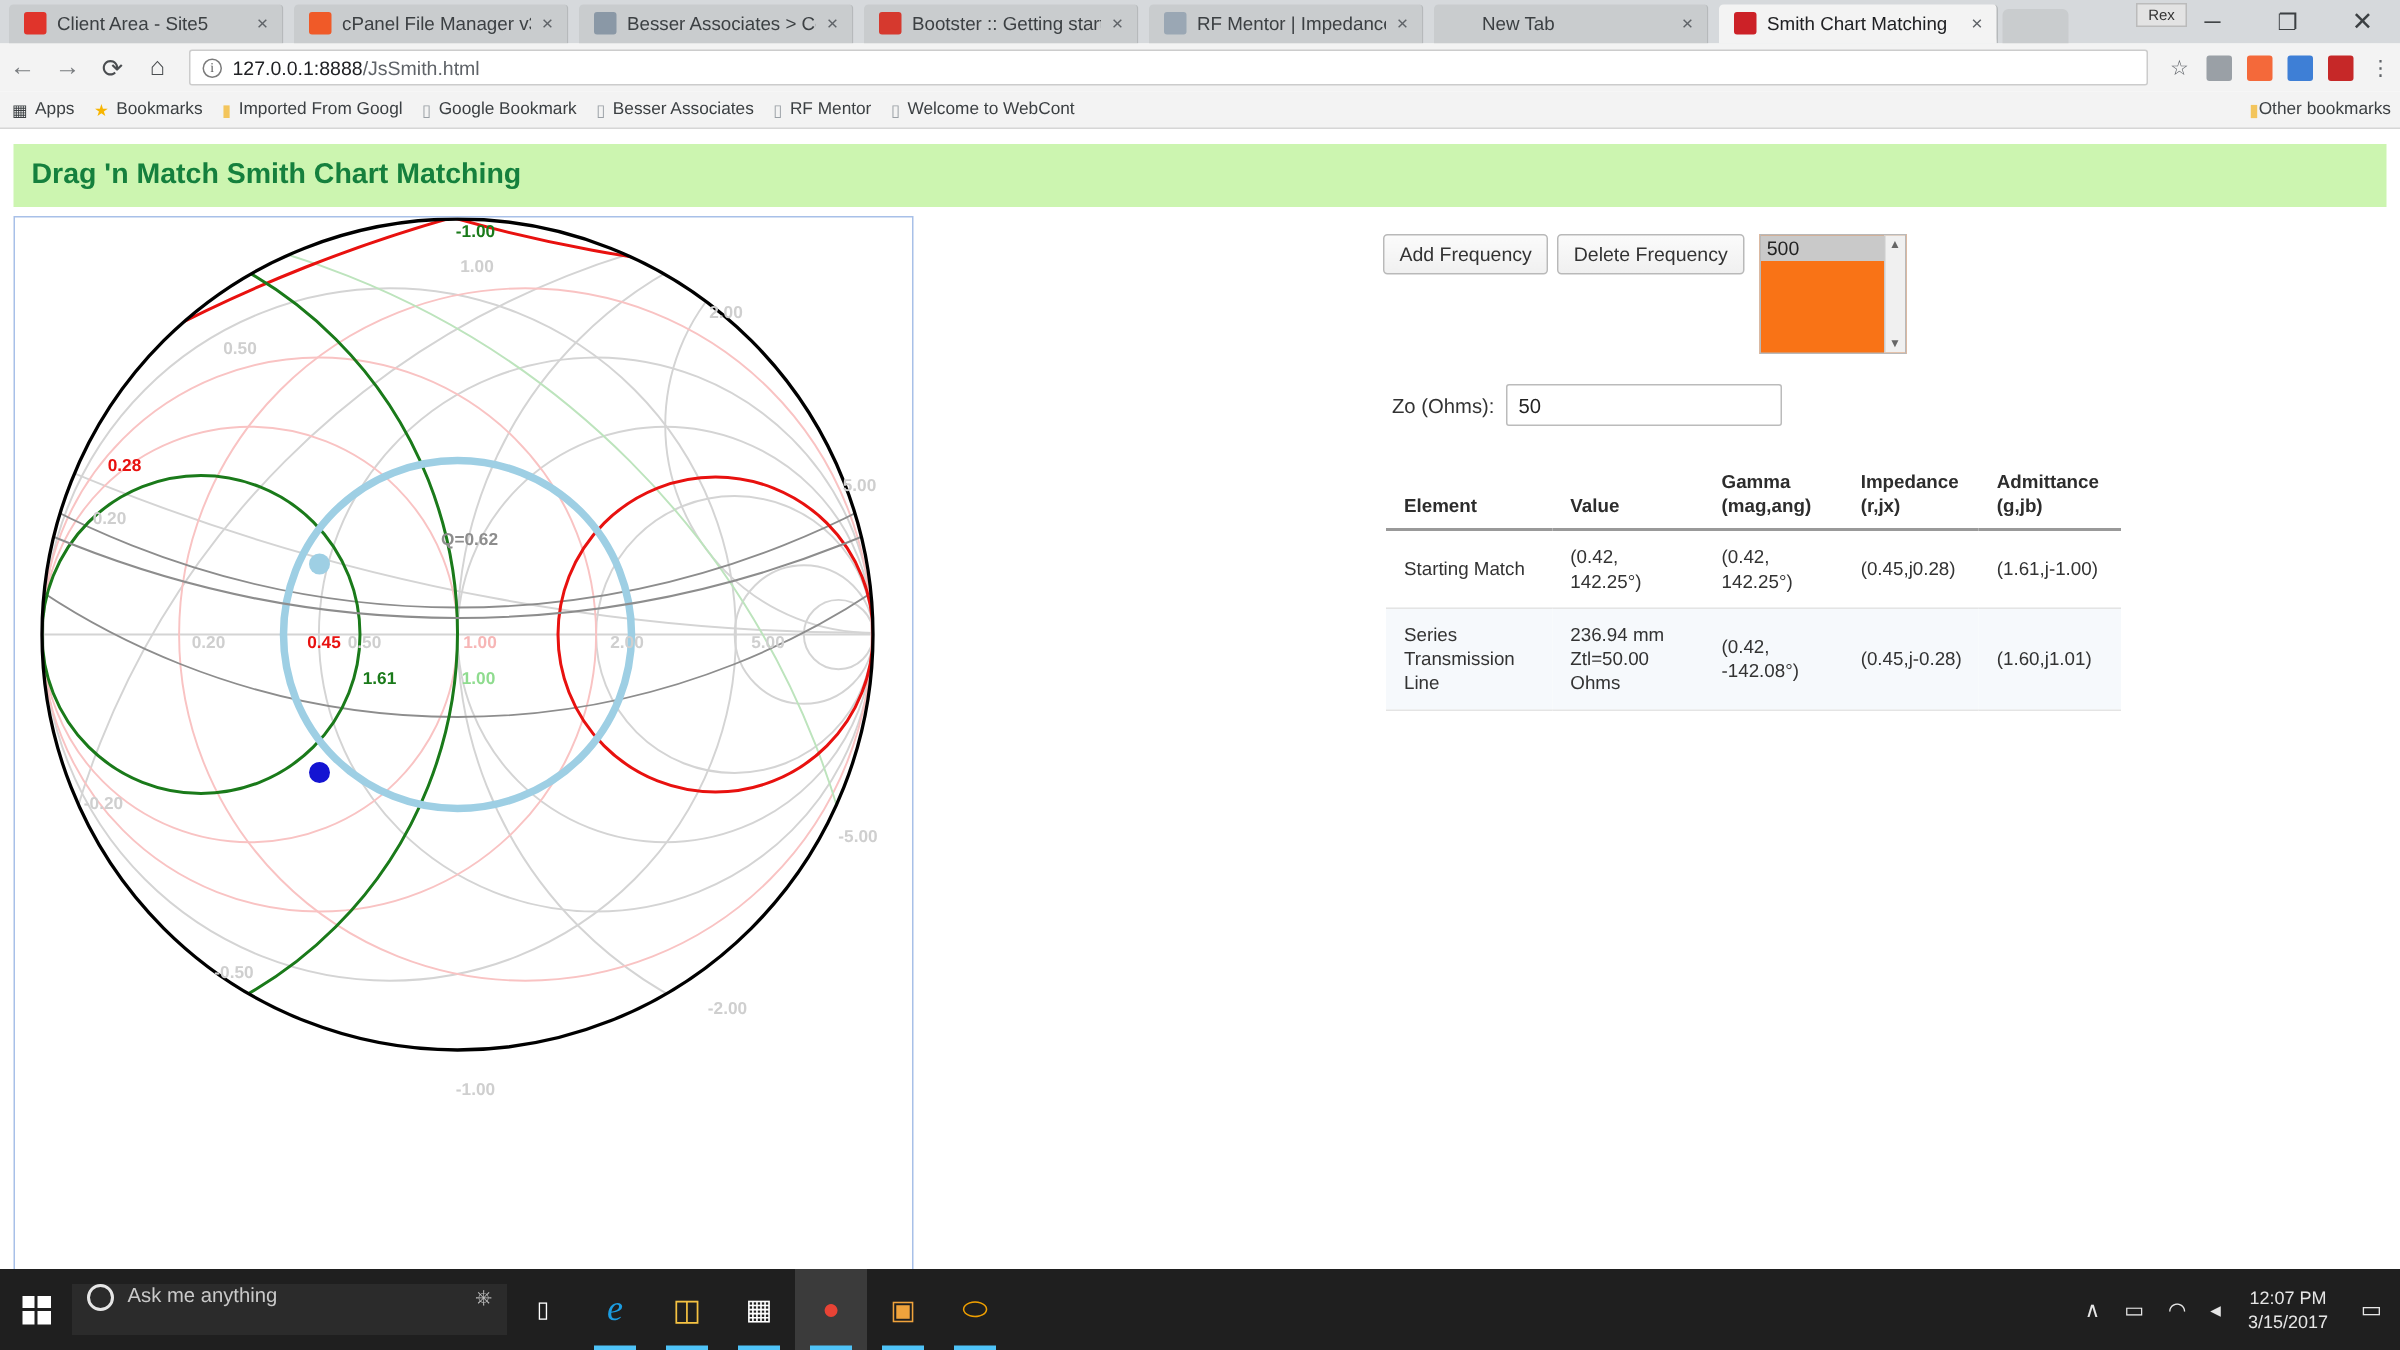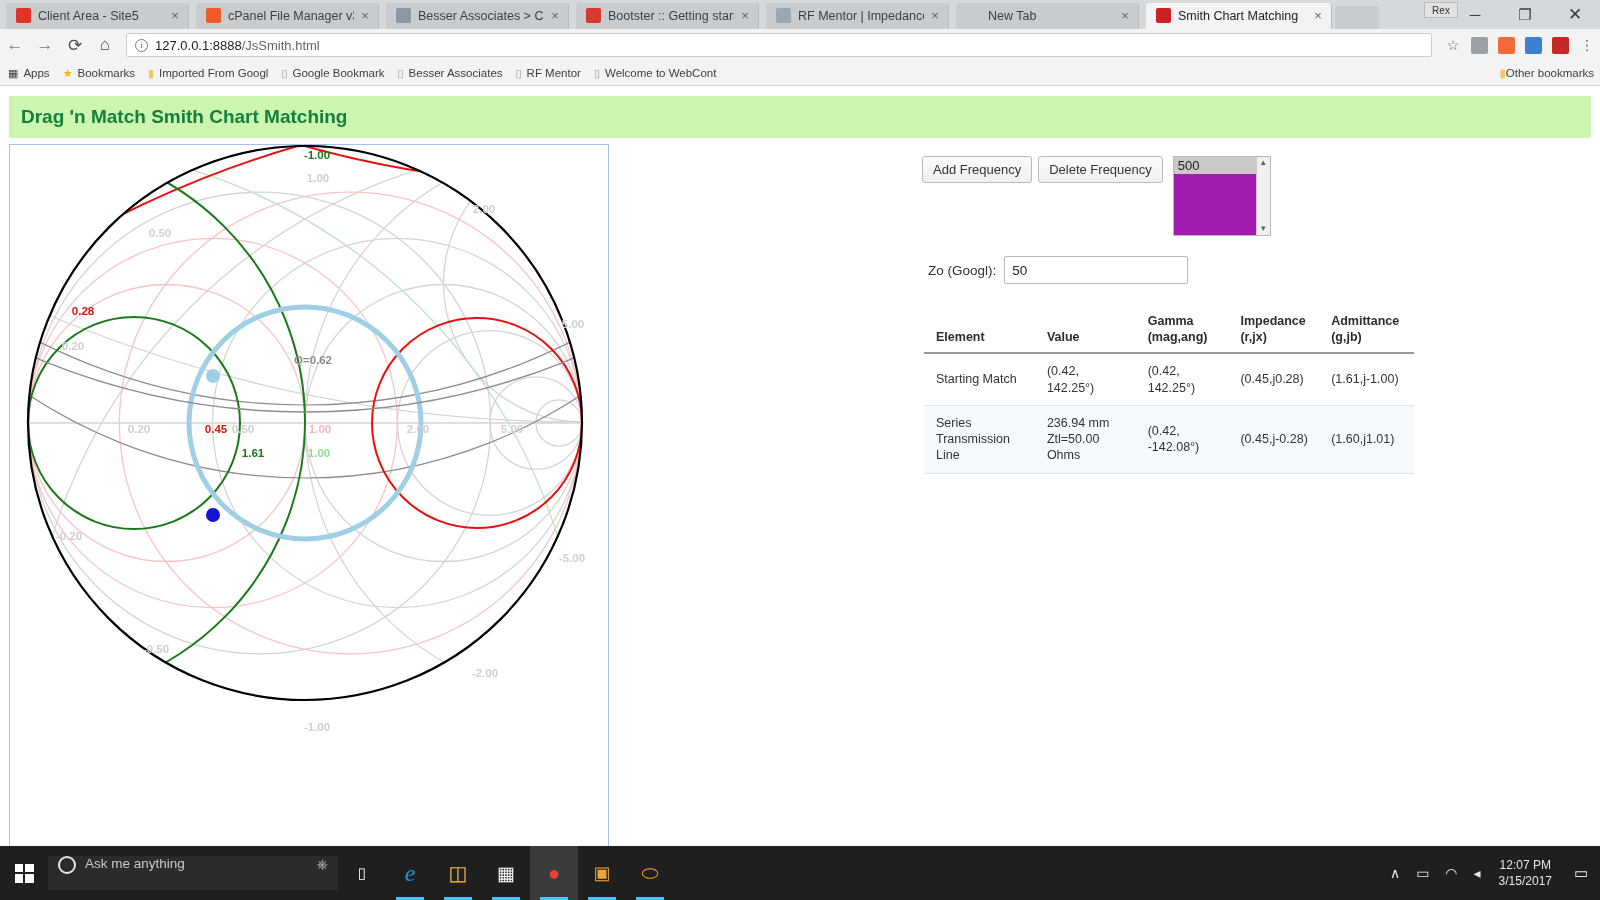--- a/index.html
+++ b/index.html
@@ -88,21 +88,21 @@
   
   .rpanel{ position:absolute; left:922px; top:70px; width:640px; }
   .btnrow{ display:flex; gap:6px; margin-bottom:16px; }
   .btn{
     background:linear-gradient(#fbfbfb,#f0f0f0); border:1px solid #b9b9b9;
     border-radius:3px; padding:5px 10px; font-size:13px; color:#333;
     font-family:"Liberation Sans", sans-serif; white-space:nowrap;
   }
   .freqrow{ display:flex; gap:6px; align-items:flex-start; }
   .listbox{
-    width:98px; height:80px; border:1px solid #b9b9b9; background:#a21caf;
+    width:98px; height:80px; border:1px solid #b9b9b9; background:#f97316;
     margin-left:4px; position:relative; font-size:13px;
   }
   .listbox .opt{ background:#c9c9c9; padding:1px 4px; color:#222; }
   .listbox .sbar{
     position:absolute; right:0; top:0; width:14px; height:100%;
     background:#f0f0f0; border-left:1px solid #ccc;
     display:flex; flex-direction:column; justify-content:space-between; align-items:center;
   }
   .listbox .sbar span{ font-size:8px; color:#666; line-height:12px; }
 
@@ -375,21 +375,21 @@
       <div class="listbox">
         <div class="opt">500</div>
         <div class="sbar">
           <span>▲</span>
           <span>▼</span>
         </div>
       </div>
     </div>
 
     <div class="zorow">
-      <span class="zolabel">Zo (Googl):</span>
+      <span class="zolabel">Zo (Ohms):</span>
       <input class="zoinput" type="text" value="50" style="">
     </div>
 
     <table class="results">
       <thead>
         <tr>
           <th class="col-el">
             <div>Element</div>
           </th>
           <th class="col-val">

